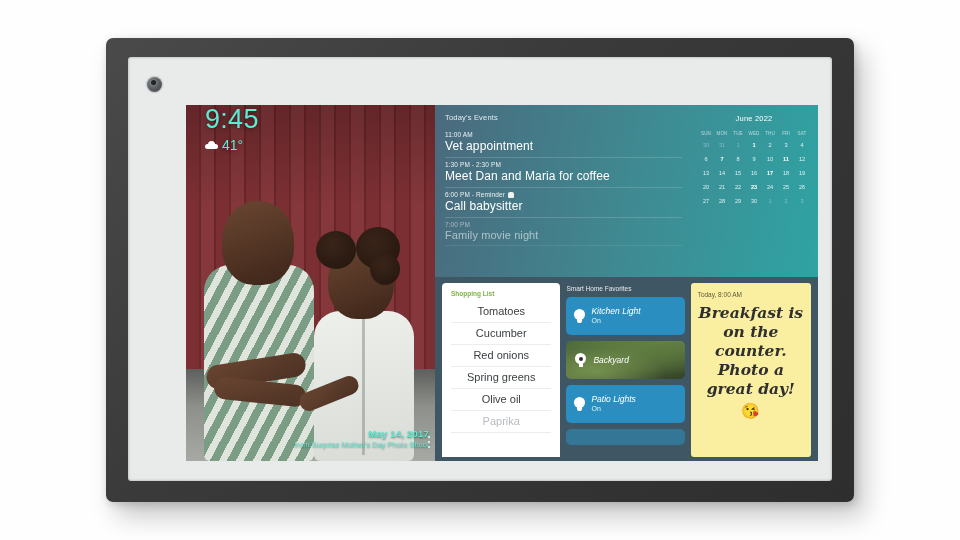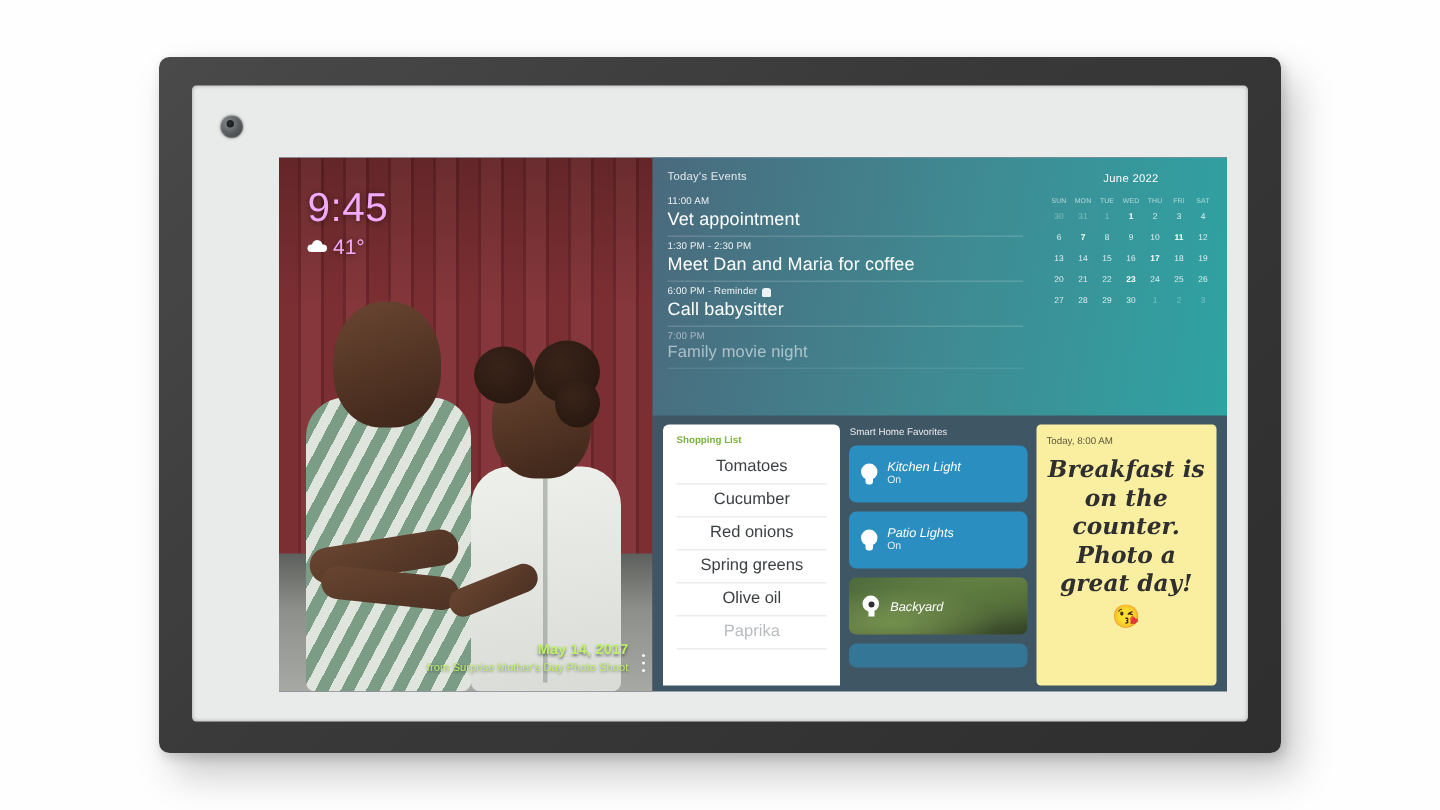--- a/index.html
+++ b/index.html
@@ -100,37 +100,37 @@
   }
   .arm {
     position: absolute; border-radius: 14px;
     background: linear-gradient(160deg, #6a4530 0%, #4d3122 100%);
   }
   .kid-a .arm1 { left: 6px; bottom: 78px; width: 100px; height: 24px; transform: rotate(-9deg); }
   .kid-a .arm2 { left: 14px; bottom: 58px; width: 92px; height: 22px; transform: rotate(6deg); }
   .kid-b .arm1 { left: -6px; bottom: 58px; width: 62px; height: 19px; transform: rotate(-22deg); }
 
   .photo-caption {
-    position: absolute; right: 16px; bottom: 12px;
-    text-align: right; color: #bef264;
+    position: absolute; right: 6px; bottom: 12px;
+    text-align: right; color: #5eead4;
     text-shadow: 0 1px 2px rgba(0,0,0,.55);
     line-height: 1.25;
   }
   .cap-date { font-size: 9.5px; font-weight: 700; letter-spacing: .2px; }
   .cap-sub  { font-size: 7.5px; opacity: .92; }
   .photo-menu {
     position: absolute; right: 5px; bottom: 13px;
     display: flex; flex-direction: column; gap: 2.5px; align-items: center;
   }
   .photo-menu i {
     display: block; width: 2.5px; height: 2.5px; border-radius: 50%;
     background: rgba(255,255,255,.92);
   }
 
-  .clock-block { position: absolute; left: 19px; top: 20px; color: #f0abfc; text-shadow: 0 1px 4px rgba(0,0,0,.45); }
+  .clock-block { position: absolute; left: 19px; top: 1px; color: #5eead4; text-shadow: 0 1px 4px rgba(0,0,0,.45); }
   .clock-time { font-size: 27px; font-weight: 400; line-height: 1; letter-spacing: .3px; }
   .clock-weather { display: flex; align-items: center; gap: 4px; margin-top: 4px; font-size: 14px; }
   .cloud-icon { position: relative; width: 13px; height: 8px; }
   .cloud-icon::before {
     content: ""; position: absolute; left: 0; bottom: 0; width: 13px; height: 5.5px;
     background: #fff; border-radius: 4px;
   }
   .cloud-icon::after {
     content: ""; position: absolute; left: 3px; top: 0; width: 7px; height: 7px;
     background: #fff; border-radius: 50%;
@@ -398,35 +398,35 @@
             <div class="card-smart">
               <div class="smart-title">Smart Home Favorites</div>
               <div id="smart-tiles">
                   <div class="tile">
                     <span class="bulb"></span>
                     <div class="tile-text">
                       <div class="tile-name">Kitchen Light</div>
                       <div class="tile-state">On</div>
                     </div>
                   </div>
-                  <div class="tile">
-                    <span class="bulb"></span>
-                    <div class="tile-text">
-                      <div class="tile-name">Patio Lights</div>
-                      <div class="tile-state">On</div>
-                    </div>
-                  </div>
                   <div class="tile cam">
                     <span class="cam-icon">
                       <span class="cam-stand"></span>
                     </span>
                     <div class="tile-text">
                       <div class="tile-name">Backyard</div>
                     </div>
                   </div>
+                  <div class="tile">
+                    <span class="bulb"></span>
+                    <div class="tile-text">
+                      <div class="tile-name">Patio Lights</div>
+                      <div class="tile-state">On</div>
+                    </div>
+                  </div>
                 </div>
               <div class="tile partial"></div>
             </div>
 
             <div class="card-note">
               <div class="note-meta">Today, 8:00 AM</div>
               <div class="note-body">Breakfast is on the counter. Photo a great day!</div>
               <div class="note-emoji">😘</div>
             </div>
 

